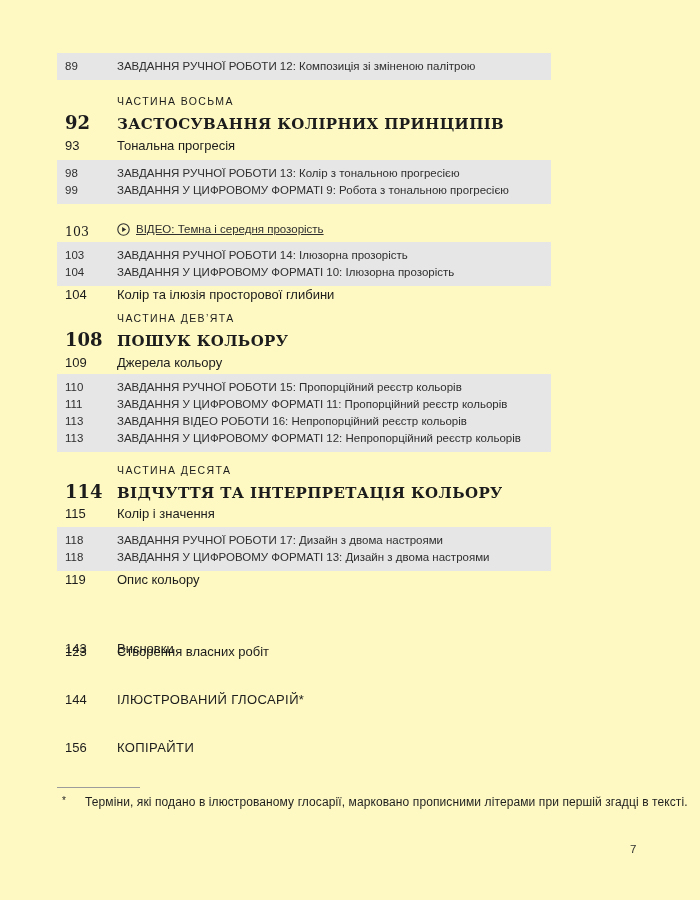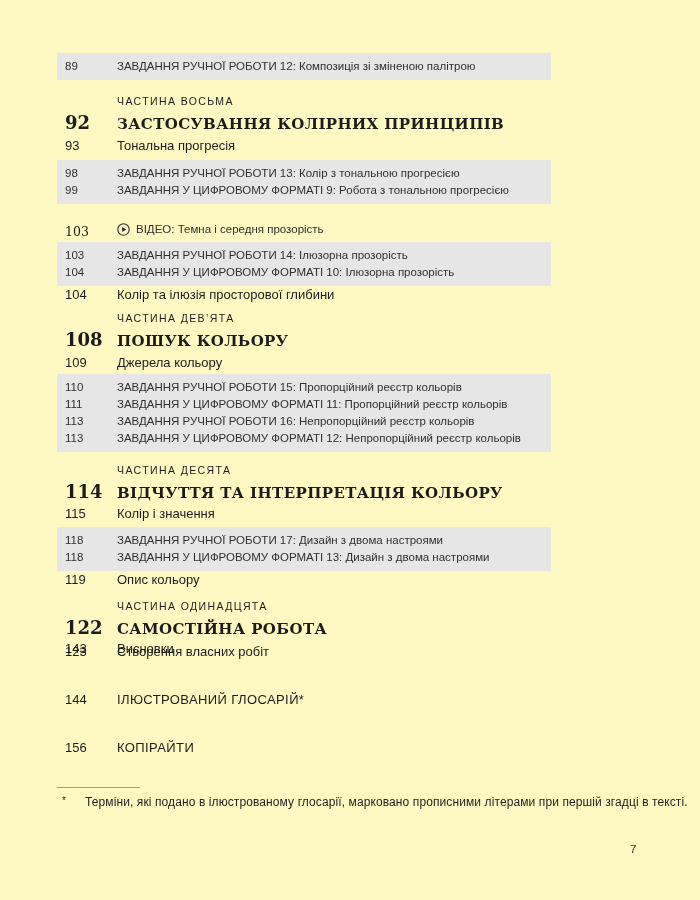--- a/index.html
+++ b/index.html
@@ -35,21 +35,21 @@
   }
   .part-title {
     font-family:"DejaVu Serif", serif; font-weight:bold; font-size:15px; line-height:16px;
     letter-spacing:0.4px; color:#1c1c1c;
   }
 
   
   .video .num { font-family:"DejaVu Serif", serif; font-size:12.5px; color:#1c1c1c; }
   .video-lbl { display:flex; align-items:center; gap:6px; }
   .video-lbl .vtext {
-    font-family:"Liberation Sans", sans-serif; font-size:11.5px; line-height:14px; color:#2f2f2f;
+    font-family:"Liberation Sans", sans-serif; font-size:11.5px; line-height:14px; color:#2f2f2f;text-decoration:underline;
   }
   .play-icon { flex:none; display:block; }
 
   
   .footnote-block { width:600px; }
   .fn-rule { width:83px; border-top:1px solid #9c9c9c; margin-bottom:7px; }
   .fn-row { display:flex; }
   .fn-marker {
     width:28px; padding-left:5px; box-sizing:border-box; flex:none;
     font-family:"Liberation Sans", sans-serif; font-size:10px; color:#1f1f1f;
@@ -146,21 +146,21 @@
     <div class="row">
       <span class="num">110</span>
       <span class="lbl">ЗАВДАННЯ РУЧНОЇ РОБОТИ 15: Пропорційний реєстр кольорів</span>
     </div>
     <div class="row">
       <span class="num">111</span>
       <span class="lbl">ЗАВДАННЯ У ЦИФРОВОМУ ФОРМАТІ 11: Пропорційний реєстр кольорів</span>
     </div>
     <div class="row">
       <span class="num">113</span>
-      <span class="lbl">ЗАВДАННЯ РУЧНОЇ РОБОТИ 16: Непропорційний реєстр кольорів</span>
+      <span class="lbl">ЗАВДАННЯ ВІДЕО РОБОТИ 16: Непропорційний реєстр кольорів</span>
     </div>
     <div class="row">
       <span class="num">113</span>
       <span class="lbl">ЗАВДАННЯ У ЦИФРОВОМУ ФОРМАТІ 12: Непропорційний реєстр кольорів</span>
     </div>
   </div>
 
   <div class="block" style="top:465px">
     <div class="kicker">ЧАСТИНА ДЕСЯТА</div>
     <div class="row title-row">
@@ -183,27 +183,20 @@
       <span class="num">118</span>
       <span class="lbl">ЗАВДАННЯ У ЦИФРОВОМУ ФОРМАТІ 13: Дизайн з двома настроями</span>
     </div>
   </div>
 
   <div class="block row entry" style="top:573px">
     <span class="num">119</span>
     <span class="lbl">Опис кольору</span>
   </div>
 
-  <div class="block" style="top:601px">
-    <div class="kicker">ЧАСТИНА ОДИНАДЦЯТА</div>
-    <div class="row title-row">
-      <span class="num part-num">122</span>
-      <span class="part-title">САМОСТІЙНА РОБОТА</span>
-    </div>
-  </div>
 
   <div class="block row entry" style="top:645px">
     <span class="num">123</span>
     <span class="lbl">Створення власних робіт</span>
   </div>
 
   <div class="block row entry" style="top:642px">
     <span class="num">143</span>
     <span class="lbl">Висновки</span>
   </div>

